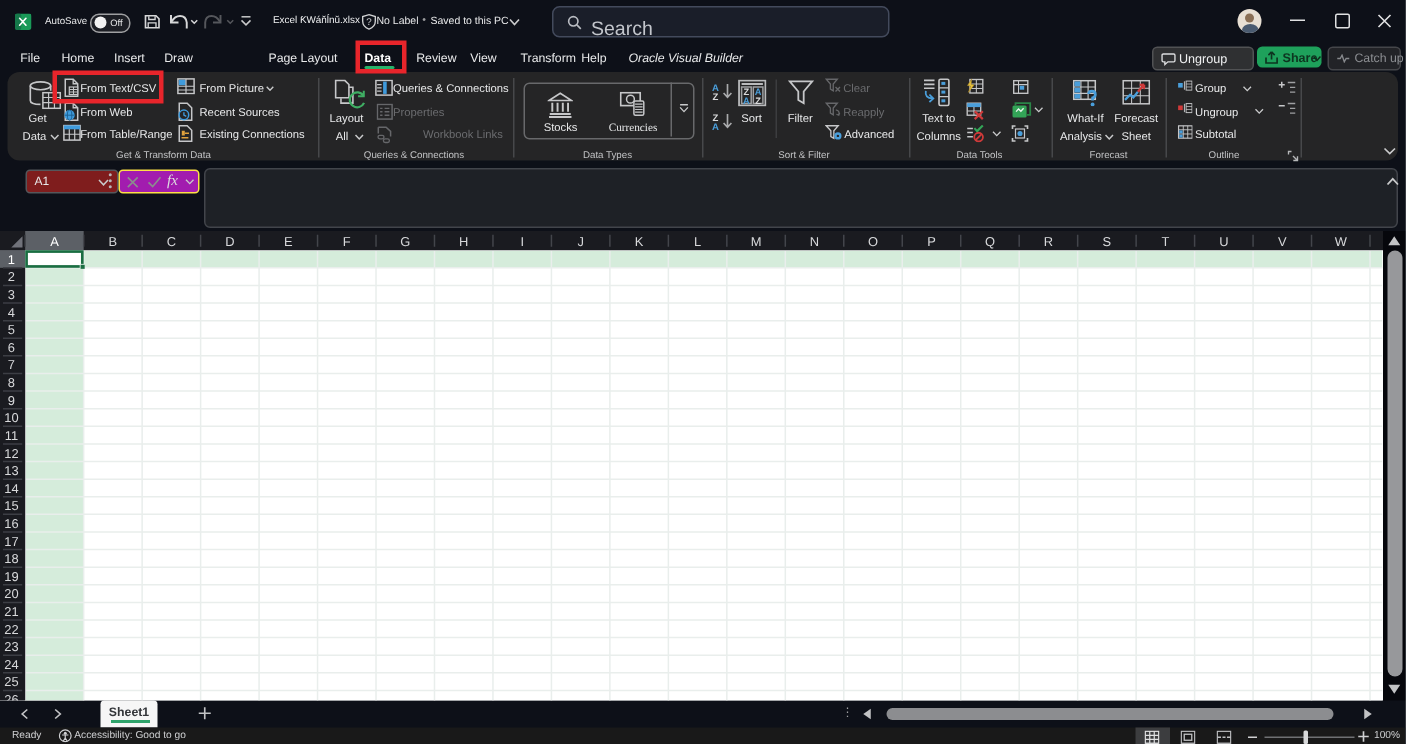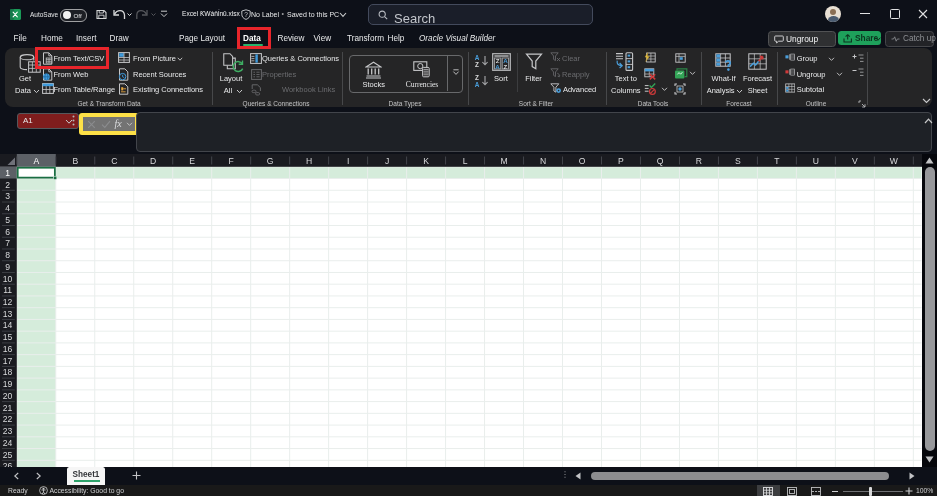--- a/index.html
+++ b/index.html
@@ -435,21 +435,21 @@
     <svg class="ic" style="left:47px;top:5px;" width="8" height="6" viewBox="0 0 8 6">
           <path d="M1 1 L4 4.2 L7 1" fill="none" stroke="#c9cacb" stroke-width="1"></path>
         </svg>
   </div>
   <svg class="ic" style="left:71.5px;top:8px;" width="3" height="11" viewBox="0 0 3 11">
         <circle cx="1.5" cy="1.5" r="1" fill="#b6b7b9"></circle>
         <circle cx="1.5" cy="5.5" r="1" fill="#b6b7b9"></circle>
         <circle cx="1.5" cy="9.5" r="1" fill="#b6b7b9"></circle>
       </svg>
 
-  <div class="abs" style="left:79.4px;top:6px;width:52px;height:14px;border:4px solid #fde047;border-radius:3px;background:#737373;">
+  <div class="abs" style="left:79.4px;top:6px;width:52px;height:14px;border:1px solid #fde047;border-radius:3px;background:#a21caf;">
     <svg class="ic" style="left:4px;top:3px;" width="9" height="9" viewBox="0 0 9 9">
           <path d="M1.2 1.2 L7.8 7.8 M7.8 1.2 L1.2 7.8" stroke="#8b8c8e" stroke-width="1.1"></path>
         </svg>
     <svg class="ic" style="left:18px;top:3px;" width="10" height="9" viewBox="0 0 10 9">
           <path d="M1 4.6 L3.8 7.4 L9 1.2" fill="none" stroke="#8b8c8e" stroke-width="1.1"></path>
         </svg>
     <div class="txt" style="left:31px;top:0.5px;font-size:10px;color:#dcdddf;font-style:italic;font-family:'Liberation Serif',serif;">fx</div>
     <svg class="ic" style="left:43px;top:5px;" width="7" height="5" viewBox="0 0 7 5">
           <path d="M1 0.8 L3.5 3.4 L6 0.8" fill="none" stroke="#c9cacb" stroke-width="0.9"></path>
         </svg>

